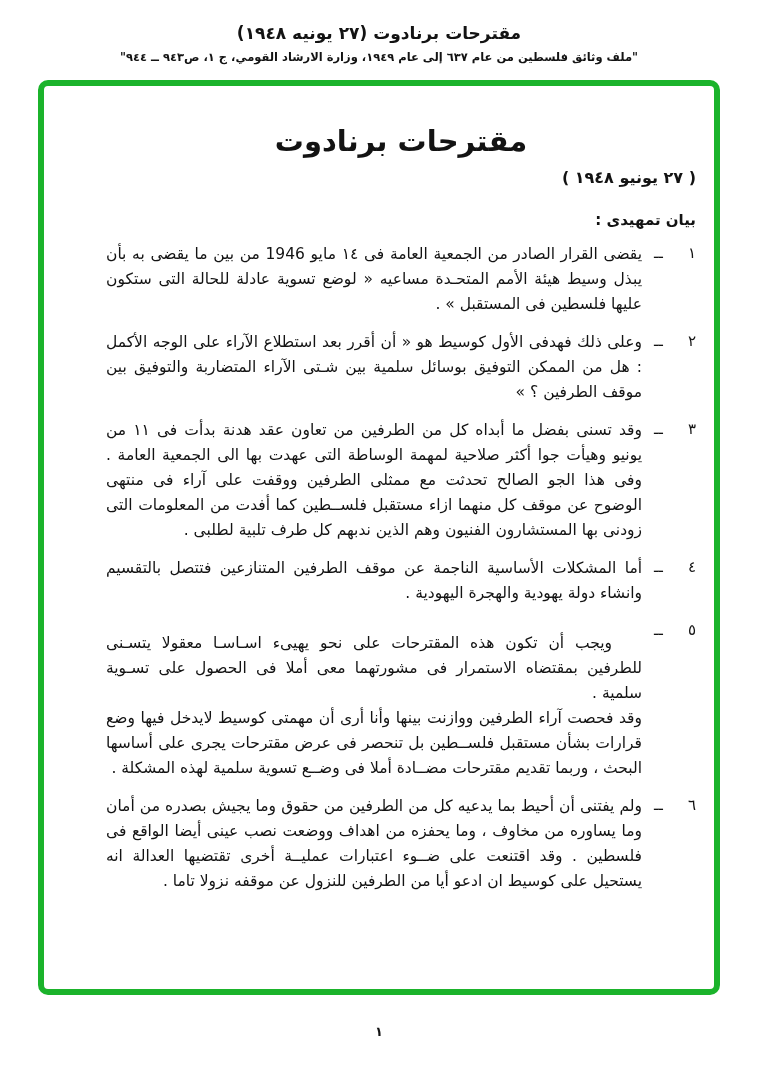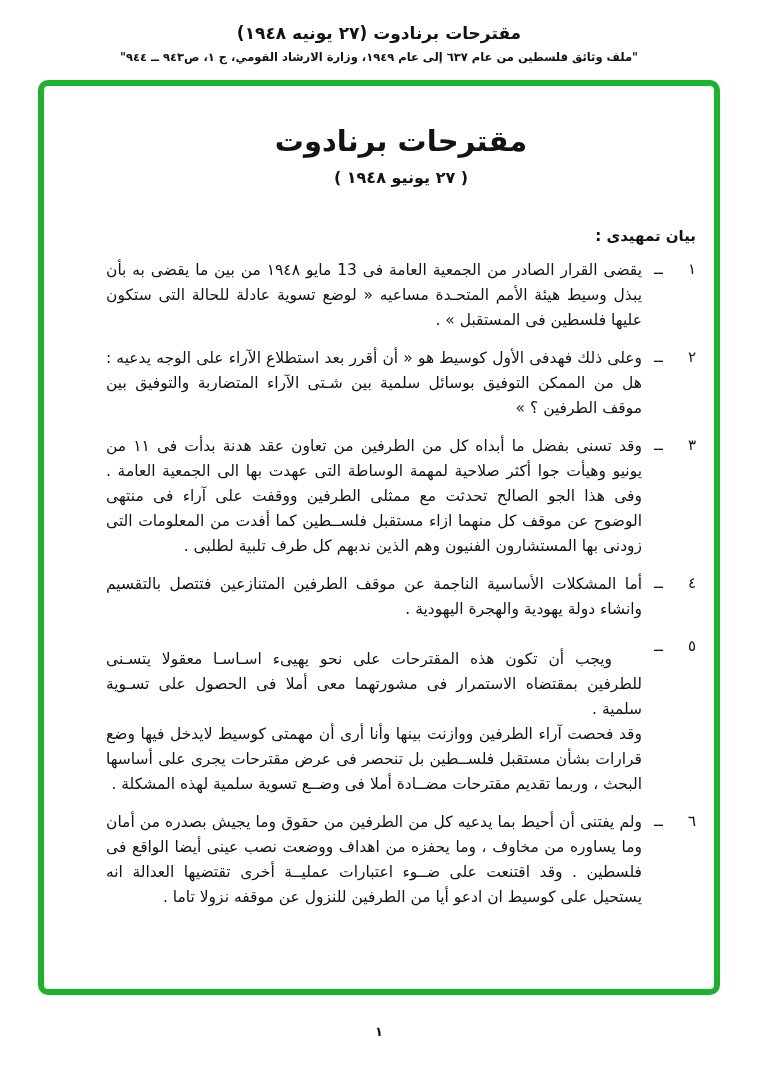--- a/index.html
+++ b/index.html
@@ -26,29 +26,29 @@
     padding: 38px 18px 8px 62px;
   }
 
   .doc-title {
     text-align: center;
     font-size: 29px;
     font-weight: bold;
     letter-spacing: 1px;
   }
   .doc-subtitle {
-    text-align: center;
+    text-align: right;
     font-size: 16px;
     font-weight: bold;
     margin-top: 10px;
   }
   .section-heading {
     font-size: 15px;
     font-weight: bold;
-    margin-top: 40px;
+    margin-top: 24px;
   }
 
   .items { list-style: none; margin: 12px 0 0 0; padding: 0; }
   .item { display: flex; gap: 12px; margin-top: 13px; }
   .item-marker {
     flex: 0 0 42px;
     display: flex;
     justify-content: space-between;
     font-size: 15px;
     padding-top: 2px;
@@ -86,31 +86,31 @@
   <div class="section-heading">بيان تمهيدى :</div>
 
   <ol class="items">
 
     <li class="item">
       <span class="item-marker">
         <span>١</span>
         <span>ــ</span>
       </span>
       <div class="item-body">
-        <p class="item-text">يقضى القرار الصادر من الجمعية العامة فى 13 مايو ١٩٤٨ من بين ما يقضى به بأن يبذل وسيط هيئة الأمم المتحـدة مساعيه « لوضع تسوية عادلة للحالة التى ستكون عليها فلسطين فى المستقبل » .</p>
+        <p class="item-text">يقضى القرار الصادر من الجمعية العامة فى ١٤ مايو 1946 من بين ما يقضى به بأن يبذل وسيط هيئة الأمم المتحـدة مساعيه « لوضع تسوية عادلة للحالة التى ستكون عليها فلسطين فى المستقبل » .</p>
       </div>
     </li>
 
     <li class="item">
       <span class="item-marker">
         <span>٢</span>
         <span>ــ</span>
       </span>
       <div class="item-body">
-        <p class="item-text">وعلى ذلك فهدفى الأول كوسيط هو « أن أقرر بعد استطلاع الآراء على الوجه يدعيه : هل من الممكن التوفيق بوسائل سلمية بين شـتى الآراء المتضاربة والتوفيق بين موقف الطرفين ؟ »</p>
+        <p class="item-text">وعلى ذلك فهدفى الأول كوسيط هو « أن أقرر بعد استطلاع الآراء على الوجه الأكمل : هل من الممكن التوفيق بوسائل سلمية بين شـتى الآراء المتضاربة والتوفيق بين موقف الطرفين ؟ »</p>
       </div>
     </li>
 
     <li class="item">
       <span class="item-marker">
         <span>٣</span>
         <span>ــ</span>
       </span>
       <div class="item-body">
         <p class="item-text">وقد تسنى بفضل ما أبداه كل من الطرفين من تعاون عقد هدنة بدأت فى ١١ من يونيو وهيأت جوا أكثر صلاحية لمهمة الوساطة التى عهدت بها الى الجمعية العامة . وفى هذا الجو الصالح تحدثت مع ممثلى الطرفين ووقفت على آراء فى منتهى الوضوح عن موقف كل منهما ازاء مستقبل فلســطين كما أفدت من المعلومات التى زودنى بها المستشارون الفنيون وهم الذين ندبهم كل طرف تلبية لطلبى .</p>

